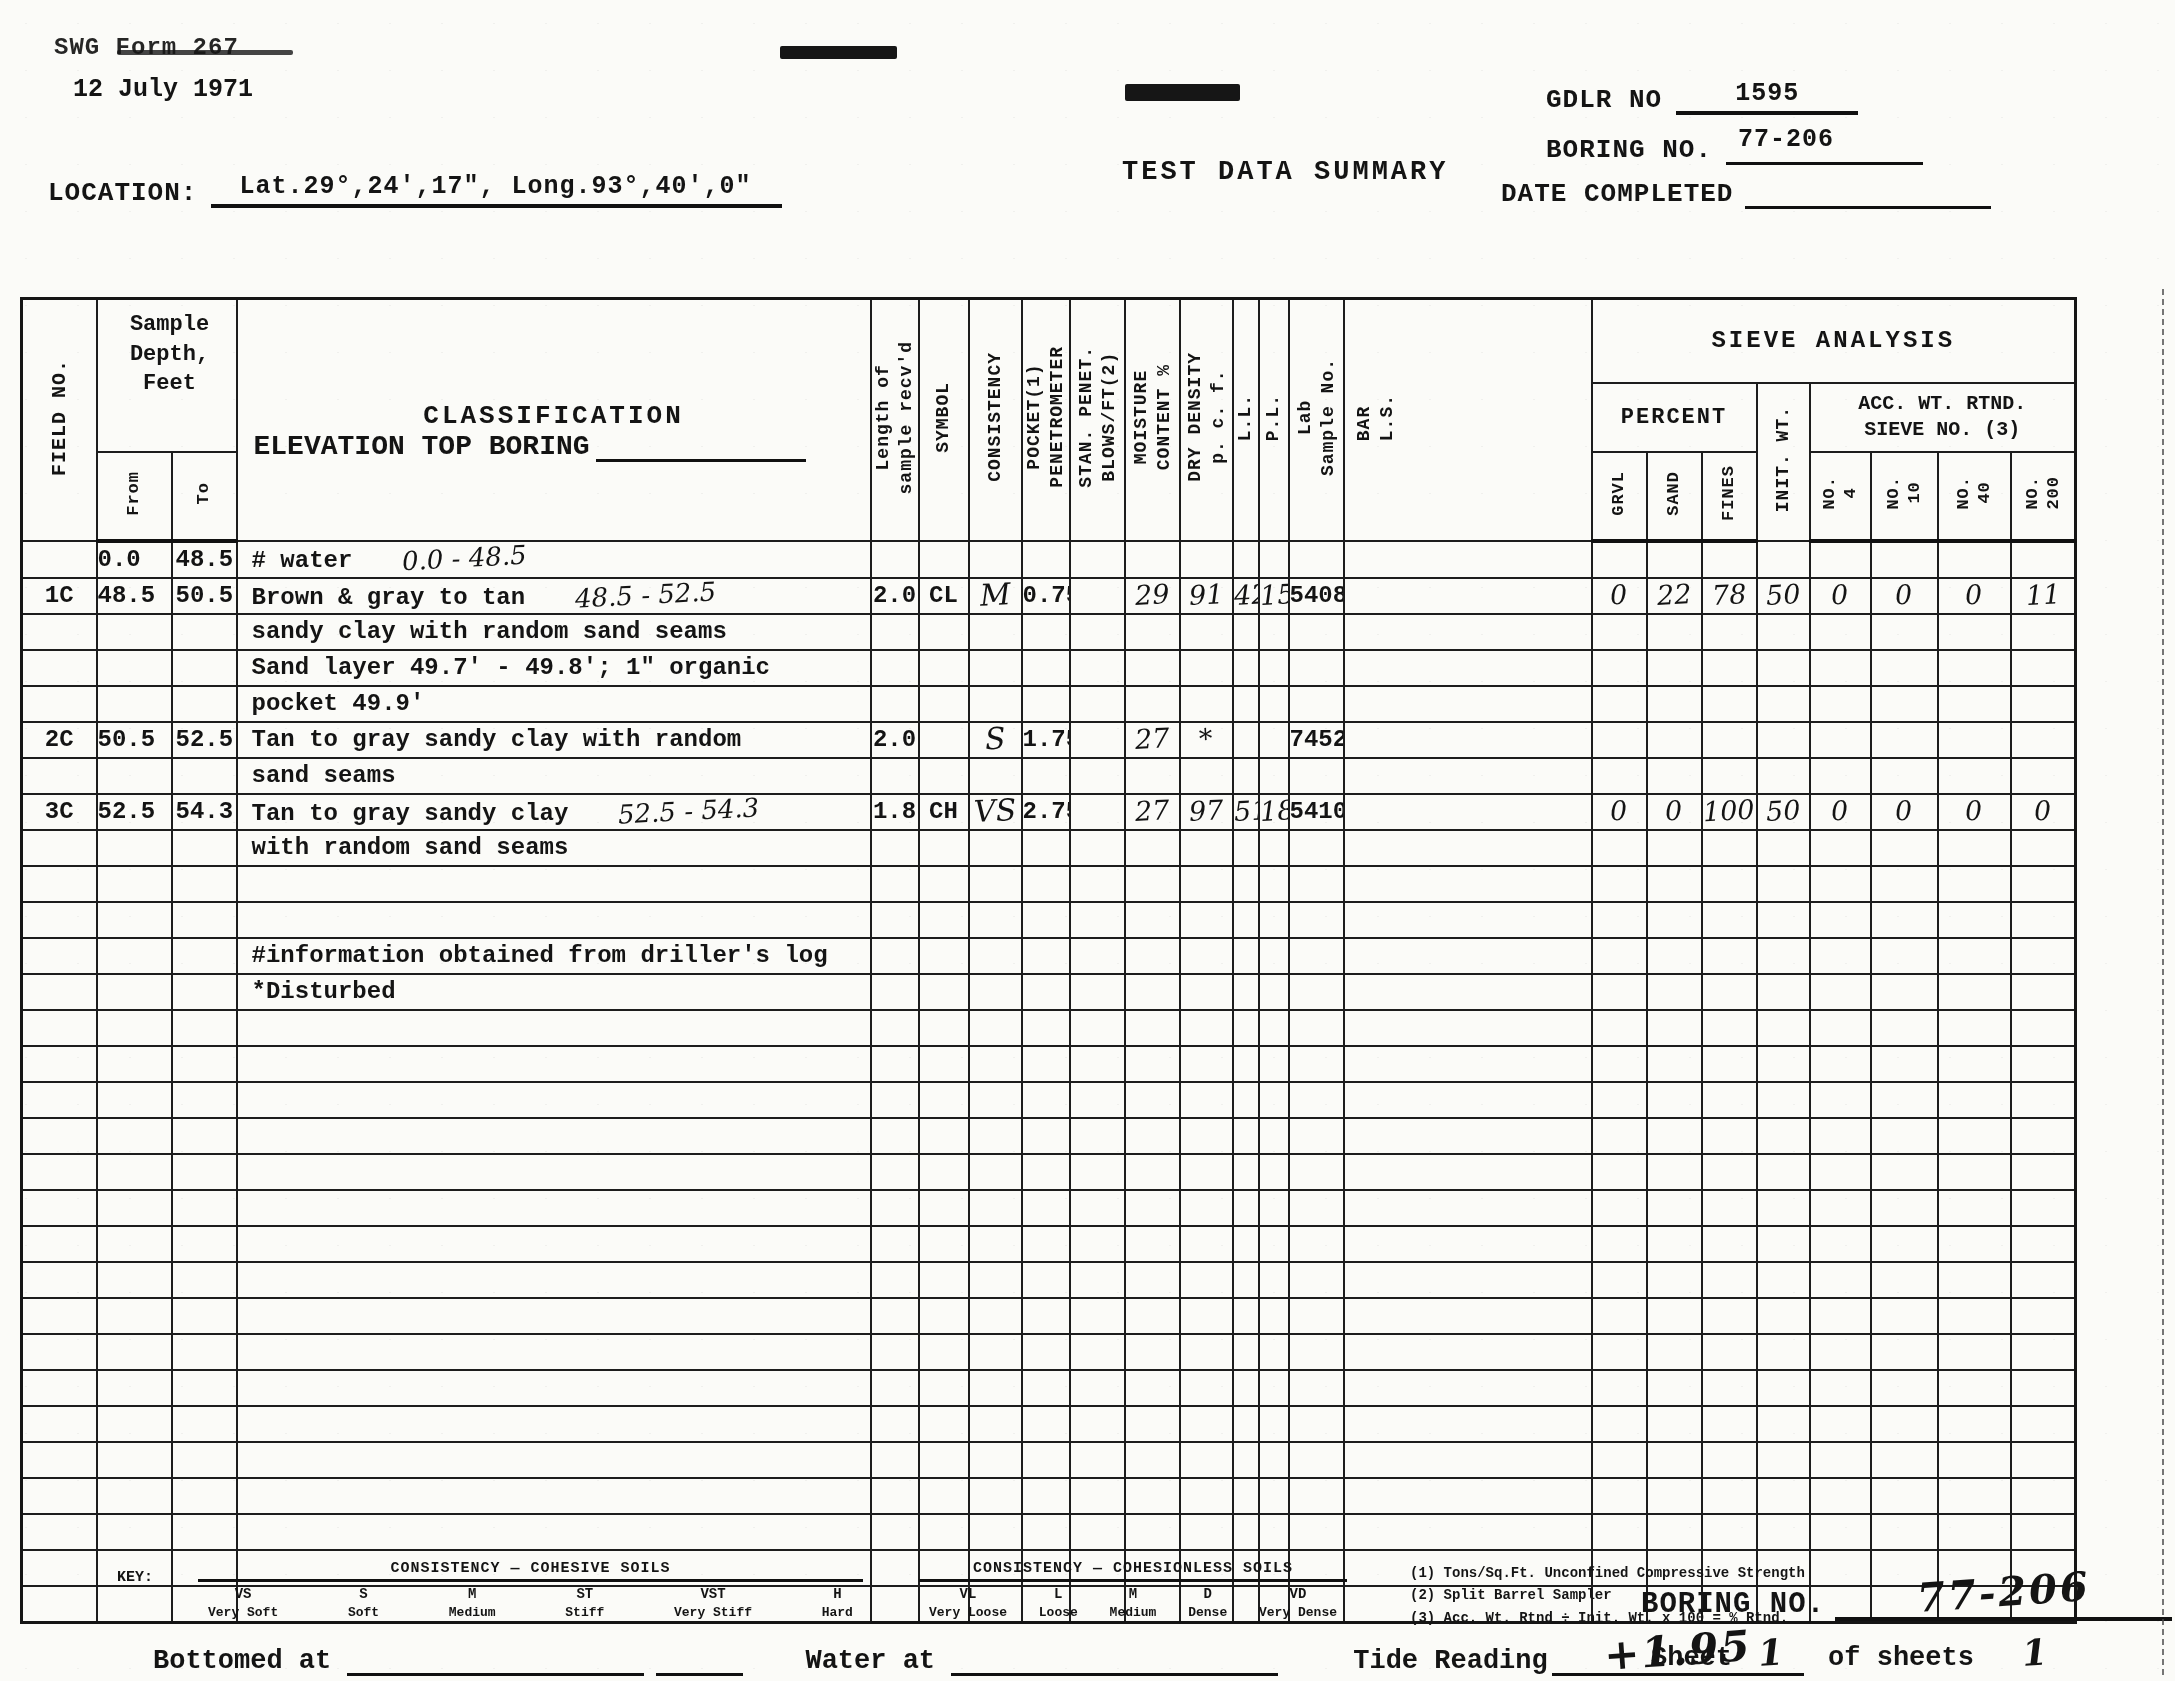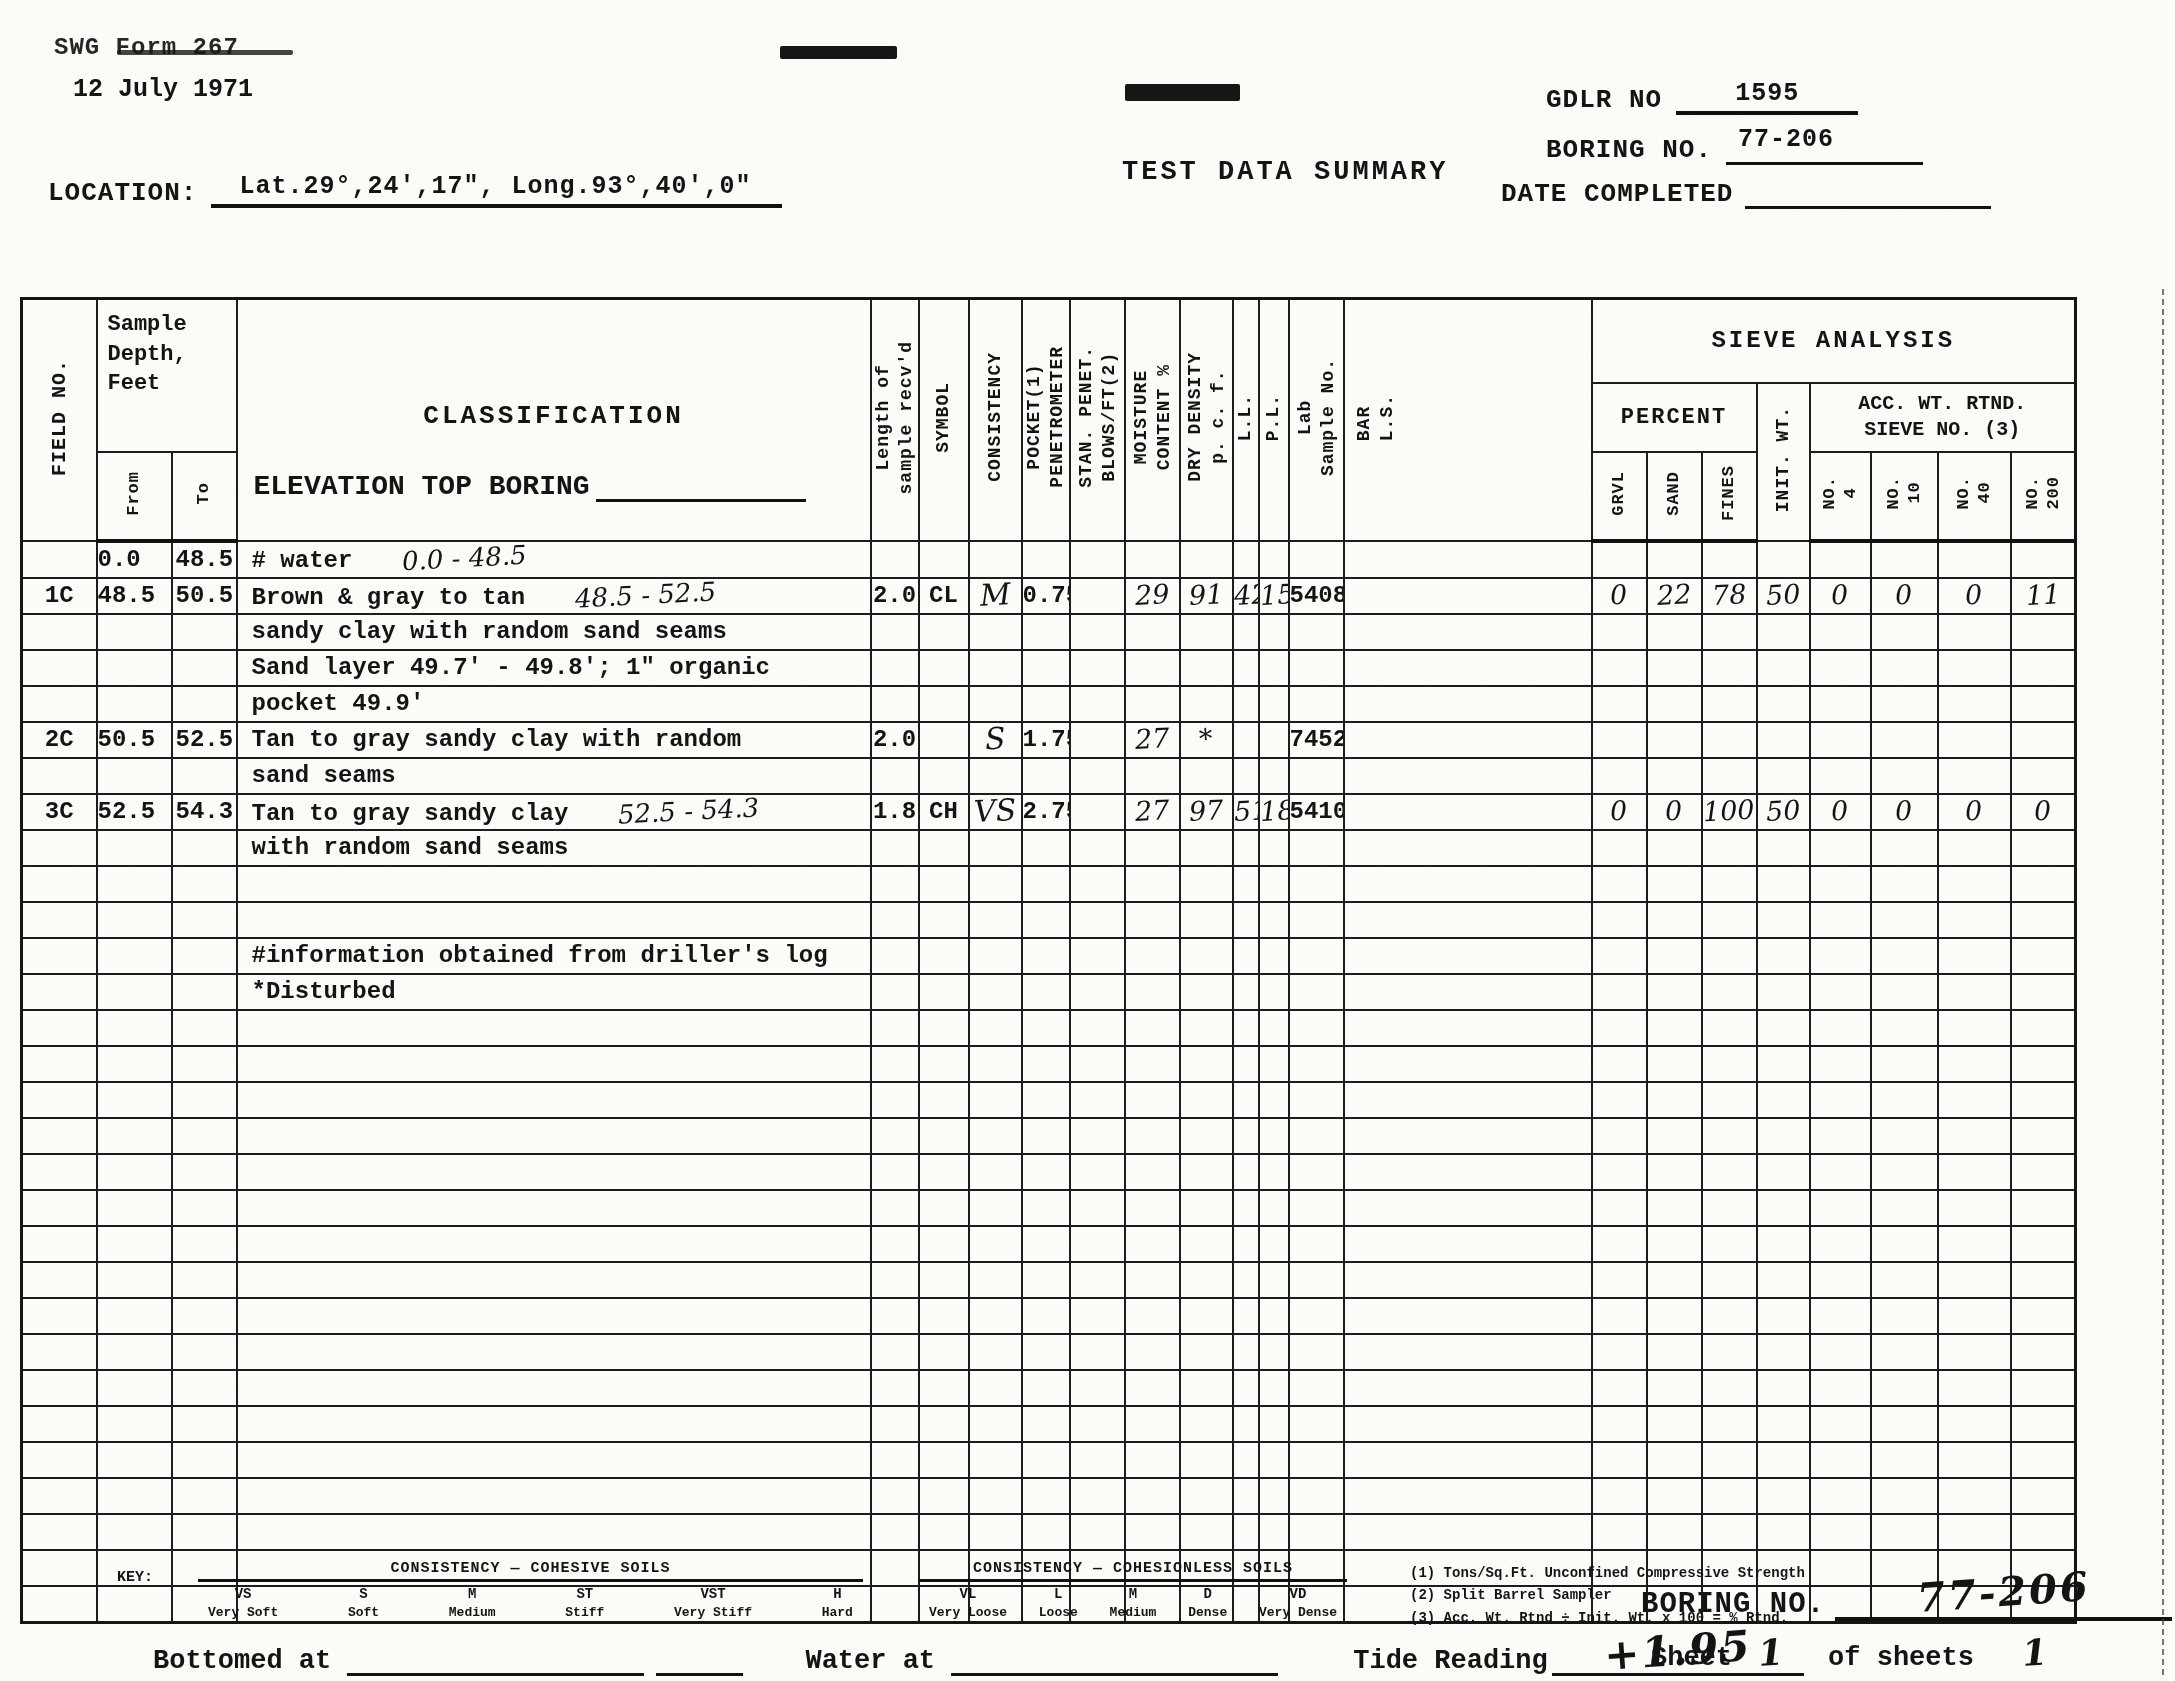--- a/index.html
+++ b/index.html
@@ -35,25 +35,25 @@
   table.main{position:absolute;left:20px;top:297px;border-collapse:collapse;
     table-layout:fixed;width:2057px;border:3px solid #151515;background:transparent;}
   th,td{border:2px solid #1d1d1d;padding:0;overflow:hidden;}
   tr.h1{height:84px;} tr.h2{height:69px;} tr.h3{height:89px;}
   thead th{font-weight:700;vertical-align:middle;text-align:center;}
   tr.h3 th{border-bottom:4px solid #111;}
   .vh{writing-mode:vertical-rl;transform:rotate(180deg);white-space:pre-line;
     display:inline-block;font-size:18px;font-weight:700;line-height:1.25;letter-spacing:1px;}
   th.fieldno .vh{font-size:20px;}
   tr.h3 .vh{font-size:17px;}
-  th.depth-hdr{vertical-align:top;text-align:left;border-radius:6px;}
+  th.depth-hdr{vertical-align:top;text-align:center;border-radius:6px;}
   th.depth-hdr div{font-size:22px;font-weight:700;white-space:normal;padding:10px 4px 0 10px;line-height:1.35;}
   th.fromcell{border-right-style:dashed;}
   th.class-hdr{vertical-align:top;}
-  .class-wrap{height:100%;display:flex;flex-direction:column;gap:40px;}
+  .class-wrap{height:100%;display:flex;flex-direction:column;}
   .class-title{text-align:center;font-size:26px;letter-spacing:3px;margin-top:101px;}
   .elev-line{margin-top:auto;text-align:left;font-size:28px;padding:0 0 12px 16px;}
   .elev-blank{height:22px;width:210px;border-bottom:3px solid #111;margin-left:6px;}
   th.sieve-hdr{font-size:24px;letter-spacing:3px;}
   th.percent-hdr{font-size:22px;letter-spacing:2px;}
   th.acc-hdr{font-size:20px;white-space:pre-line;line-height:1.3;}
   th.bar{text-align:left;padding-left:8px;}
   tbody td{height:34px;vertical-align:middle;text-align:center;font-size:24px;font-weight:700;line-height:1;}
   tbody td.c1{text-align:left;padding-right:15px;}
   tbody td.c2{text-align:left;padding-left:3px;}

